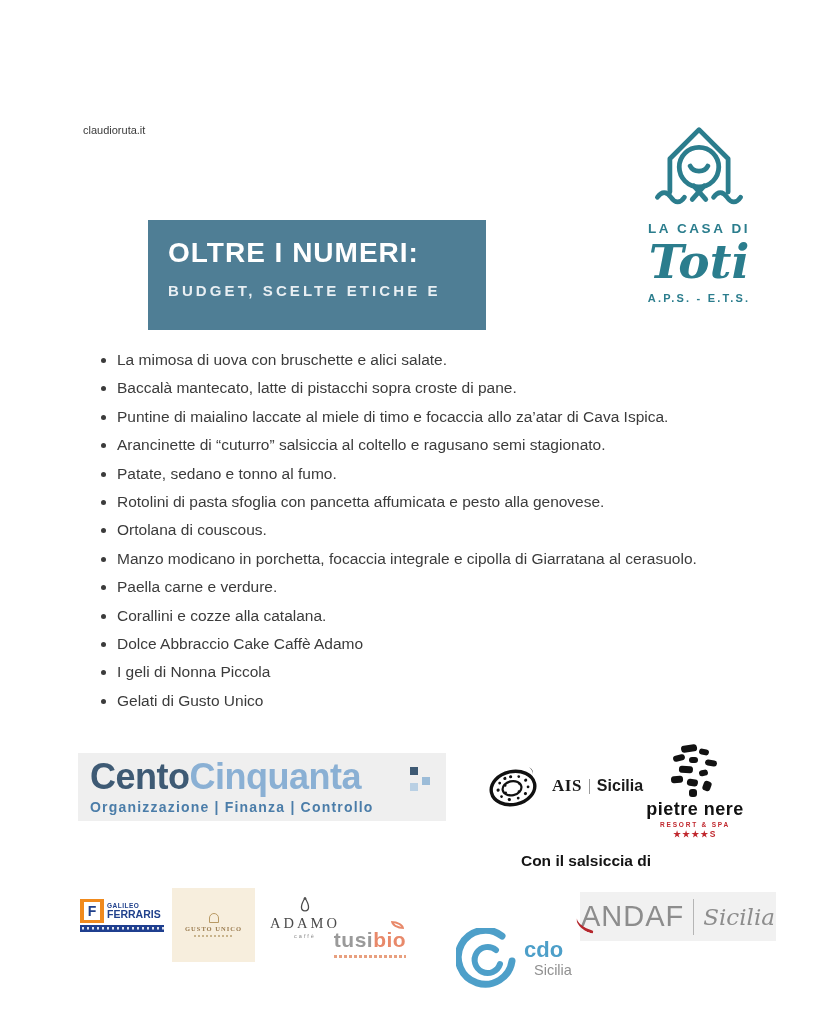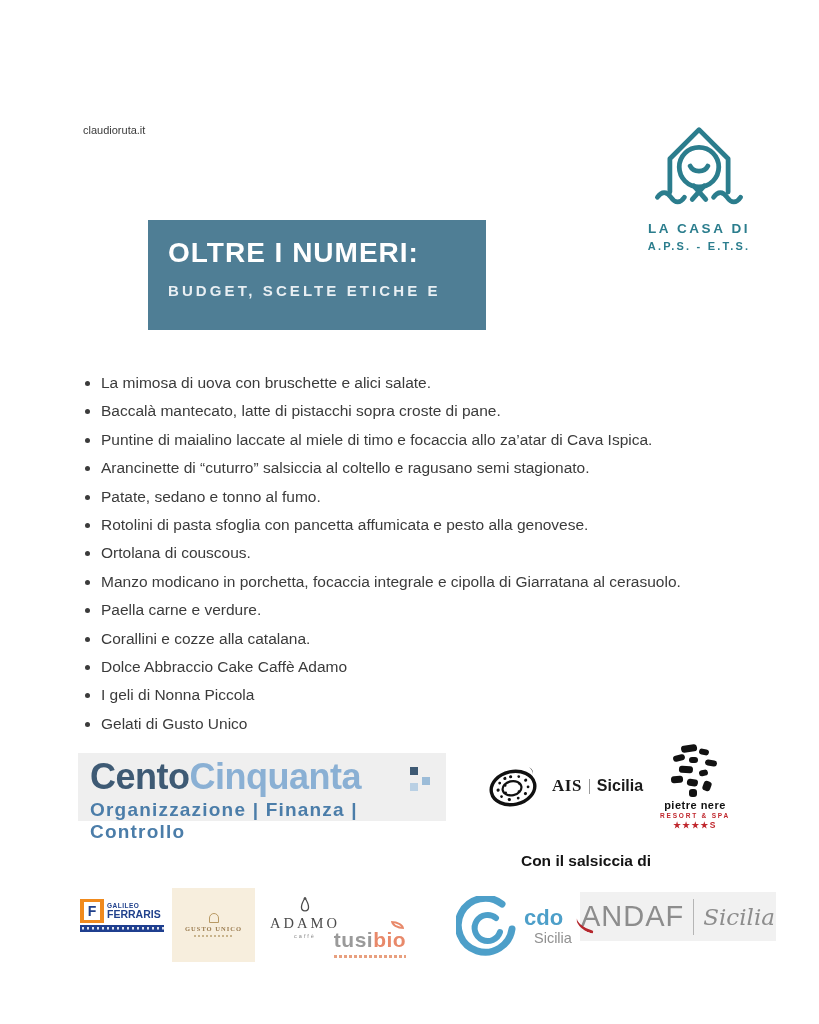--- a/index.html
+++ b/index.html
@@ -18,49 +18,49 @@
   .banner-sub { margin-top:11px; color:#e9eff3; font-weight:bold; font-size:15px; letter-spacing:3.1px; line-height:1.5; }
 
   
   .toti { position:absolute; left:594px; top:116px; width:210px; text-align:center; color:#2b7d8d; }
   .toti svg { display:block; margin:0 auto; }
   .toti-top { margin-top:9px; font-size:13.5px; font-weight:600; letter-spacing:2.6px; }
   .toti-name { margin-top:0px; font-family:"DejaVu Serif", serif; font-style:italic; font-weight:bold; font-size:47px; line-height:1.1; }
   .toti-suffix { margin-top:4px; font-size:11px; font-weight:600; letter-spacing:2.2px; }
 
   
-  .menu { position:absolute; left:80px; top:350px; width:680px;margin-top:23px; }
+  .menu { position:absolute; left:96px; top:350px; width:680px; }
   .menu ul { list-style:disc; padding-left:21px; }
   .menu li { font-size:15.5px; color:#3b3b3b; line-height:19px; margin-bottom:9.4px; }
 
   
   .cc { position:absolute; left:78px; top:753px; width:368px; height:68px; background:#efefef; padding:4px 14px 0 12px; }
   .cc-word { position:relative; font-size:36px; letter-spacing:-0.5px; line-height:1.1; font-weight:600;}
   .cc-p1 { color:#3e5a74; }
   .cc-p2 { color:#8ab0d4; }
   .cc-sq { position:absolute; width:8px; height:8px; }
   .cc-sq1 { background:#3e5a74; right:14px; top:10px; }
   .cc-sq2 { background:#9cbcd8; right:2px;  top:20px; }
   .cc-sq3 { background:#b9d0e4; right:14px; top:26px; }
-  .cc-tag { margin-top:2px; font-size:19px; font-weight:bold; color:#4b7da9; letter-spacing:1.2px; }
+  .cc-tag { margin-top:2px; font-size:14px; font-weight:bold; color:#4b7da9; letter-spacing:1.2px; }
 
   .ais { position:absolute; left:487px; top:763px; display:flex; align-items:center; gap:7px; }
   .ais-name { font-family:"Liberation Serif", serif; font-size:17px; font-weight:600; color:#1a1a1a; letter-spacing:0.5px; }
   .ais-div { width:1px; height:15px; background:#9a9a9a; }
   .ais-region { font-size:16px; font-weight:bold; color:#1a1a1a; }
 
   .pn { position:absolute; left:645px; top:743px; width:100px; text-align:center; }
   .pn svg { display:block; margin:0 auto; }
-  .pn-name { font-size:11px; font-weight:bold; color:#111; letter-spacing:0.5px; position:relative; }
+  .pn-name { font-size:18px; font-weight:bold; color:#111; letter-spacing:0.5px; position:relative; }
   .pn-sub { margin-top:1px; font-size:6.5px; font-weight:bold; color:#c0272d; letter-spacing:1.8px; }
   .pn-stars { margin-top:1px; font-size:8.5px; color:#c0272d; letter-spacing:1.5px; font-weight:bold; }
 
   
   .patro-head { position:absolute; left:450px; top:852px; width:272px; text-align:center; font-size:15.5px; font-weight:bold; color:#141414; }
-  .cdo { position:absolute; left:456px; top:896px; display:flex; align-items:center; }
+  .cdo { position:absolute; left:456px; top:928px; display:flex; align-items:center; }
   .cdo-texts { margin-left:6px; margin-top:-2px; }
   .cdo-name { font-size:22px; font-weight:bold; color:#4d9fc9; line-height:1.05; }
   .cdo-region { font-size:14.5px; color:#909090; margin-left:10px; }
 
   .andaf { position:absolute; left:580px; top:892px; width:196px; height:49px; background:#f1f1f1; display:flex; align-items:center; justify-content:center; gap:9px; }
   .andaf-name-wrap { position:relative; }
   .andaf-name { font-size:29px; color:#8d8d8d; letter-spacing:1px; font-weight:500; }
   .andaf-swoosh { position:absolute; left:-6px; bottom:2px; width:20px; height:12px; border:0; border-bottom:3.5px solid #b5272d; border-radius:0 0 0 90%; transform:rotate(18deg); }
   .andaf-div { width:1px; height:36px; background:#b5b5b5; }
   .andaf-region { font-family:"DejaVu Serif", serif; font-style:italic; font-size:23px; color:#8d8d8d; }
@@ -116,20 +116,21 @@
         <path d="M22,73 L22,41 L50,13 L78,41 L78,73"></path>
         <circle cx="50" cy="49" r="19"></circle>
         <path d="M41.5,48 c3,6.5 14,6.5 17,0"></path>
         <path d="M45,67 L56.5,80"></path>
         <path d="M55,67 L43.5,80"></path>
         <path d="M10,78 c4,-6 9,-6 13,0 c4,6 9,6 13,0"></path>
         <path d="M64,78 c4,-6 9,-6 13,0 c4,6 9,6 13,0"></path>
       </g>
     </svg>
     <div class="toti-top">LA CASA DI</div>
+    <div class="toti-name">Toti</div>
     <div class="toti-suffix">A.P.S. - E.T.S.</div>
   </div>
 
   <div class="menu">
     <ul>
       <li>La mimosa di uova con bruschette e alici salate.</li>
       <li>Baccalà mantecato, latte di pistacchi sopra croste di pane.</li>
       <li>Puntine di maialino laccate al miele di timo e focaccia allo za’atar di Cava Ispica.</li>
       <li>Arancinette di “cuturro” salsiccia al coltello e ragusano semi stagionato.</li>
       <li>Patate, sedano e tonno al fumo.</li>

